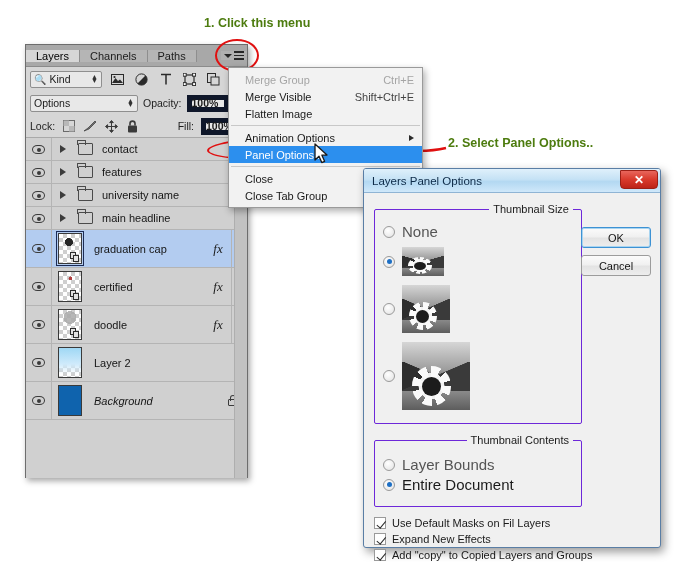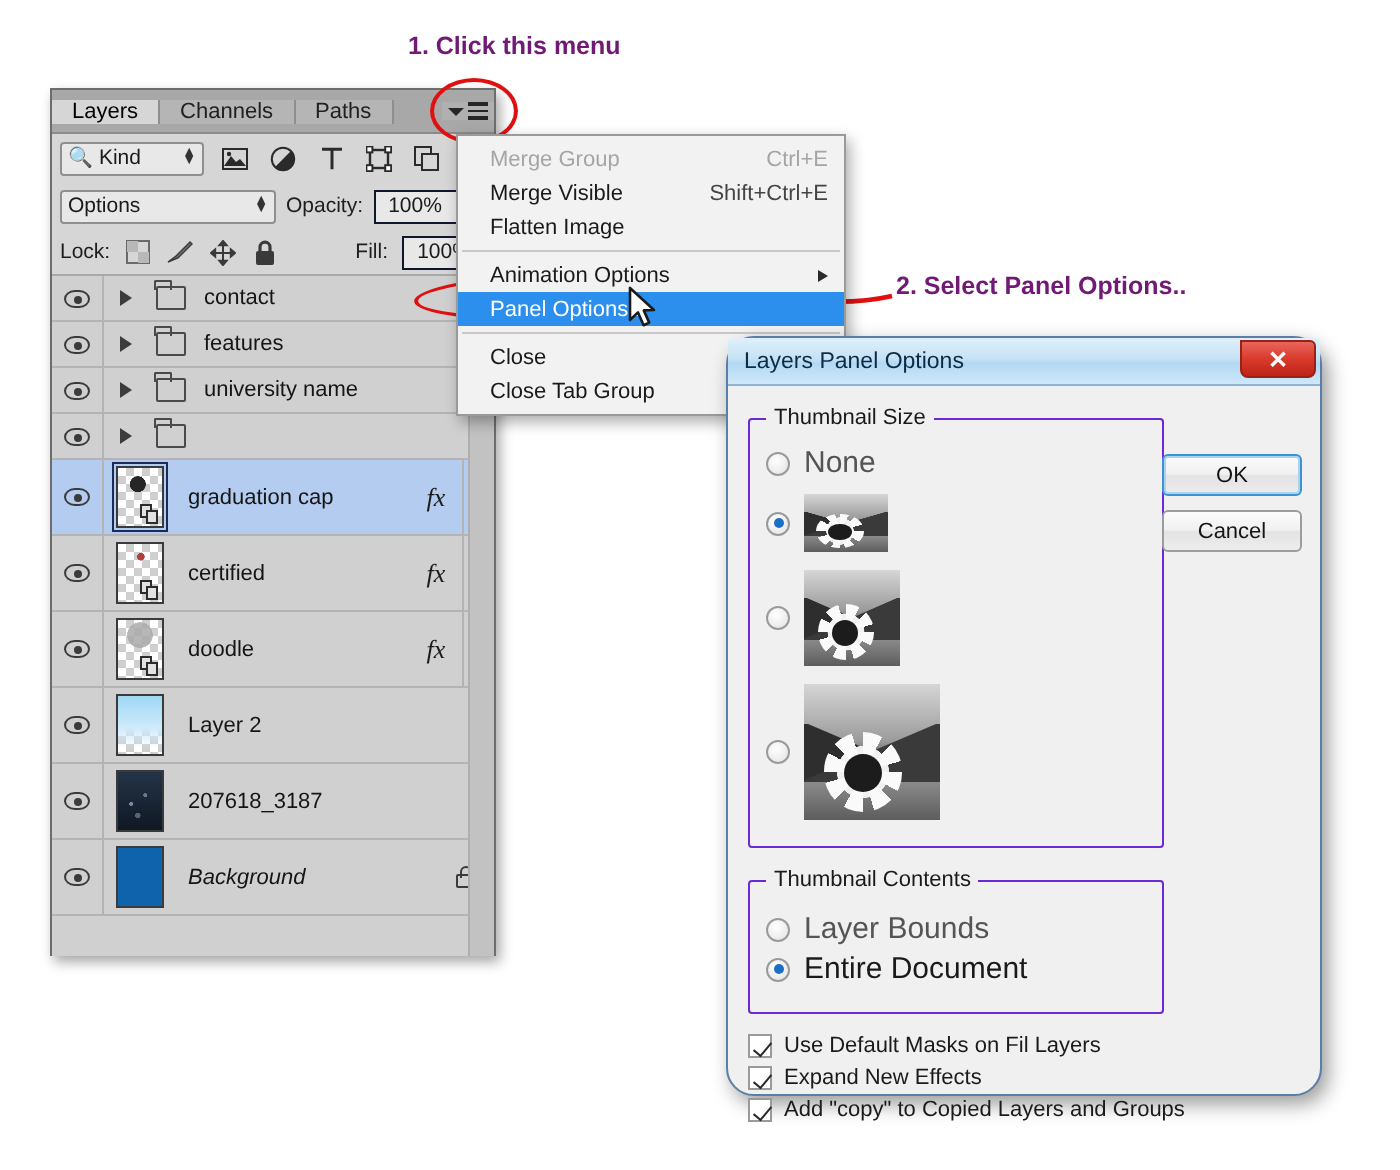--- a/index.html
+++ b/index.html
@@ -14,21 +14,21 @@
   #root {
     position: relative;
     width: 700px;
     height: 585px;
     background: #ffffff;
   }
 
   
   .annot {
     position: absolute;
-    color: #701a75;
+    color: #4d7c0f;
     font-family: "Liberation Sans", sans-serif;
     font-size: 12.5px;
     font-weight: bold;
     white-space: nowrap;
   }
   #annot-1 { left: 204px; top: 16px; }
   #annot-2 { left: 448px; top: 136px; }
 
   .ellipse {
     position: absolute;
@@ -139,24 +139,24 @@
     height: 24px;
     display: flex; align-items: center;
     padding: 0 4px;
     gap: 5px;
   }
   #blend-combo { width: 108px; }
   .small-label { font-size: 10.5px; color: #1e1e1e; }
   .numfield {
     width: 42px; height: 17px;
     background: #e8e8e8;
-    border: 1px solid #0f172a;
+    border: 5px solid #0f172a;
     display: flex; align-items: center;
-    justify-content: center;
     font-size: 10.5px;
+    font-weight: bold;
   }
 
   
   #lock-row {
     height: 23px;
     display: flex; align-items: center;
     padding: 0 4px;
     gap: 7px;
     border-bottom: 1px solid #a9a9a9;
   }
@@ -366,25 +366,26 @@
     pointer-events: none;
   }
 
   
   #dialog {
     position: absolute;
     left: 363px; top: 168px;
     width: 298px; height: 380px;
     background: #f0f0f0;
     border: 1px solid #5a7ea5;
-    border-radius: 14px;
+    border-radius: 3px;
     box-shadow: 3px 4px 10px rgba(0,0,0,0.4);
     z-index: 50;
     font-size: 11px;
     color: #1a1a1a;
+    text-align: right;
   }
   #dialog-titlebar {
     height: 24px;
     background: linear-gradient(to bottom, #dff0fb 0%, #c5e2f5 45%, #b3d8f2 55%, #cfe8fa 100%);
     border-bottom: 1px solid #8fb4d4;
     border-radius: 2px 2px 0 0;
     display: flex; align-items: center;
     padding-left: 8px;
     position: relative;
   }
@@ -683,20 +684,21 @@
       <div class="layer-row">
         <div class="eye-cell">
             <span class="eye"></span>
           </div>
         <div class="disc-cell">
             <span class="arrow-r"></span>
           </div>
         <div class="disc-cell">
             <span class="folder"></span>
           </div>
+        <div class="layer-name">main headline</div>
       </div>
 
       <div class="layer-row tall selected">
         <div class="eye-cell">
             <span class="eye"></span>
           </div>
         <div class="thumb-cell">
           <span class="thumb sel-outline">
             <span class="thumb-img" style="background:radial-gradient(circle at 45% 28%, #262626 0 16%, transparent 17%);"></span>
             <span class="linkbadge">
@@ -757,35 +759,20 @@
             <span class="eye"></span>
           </div>
         <div class="thumb-cell">
           <span class="thumb">
             <span class="thumb-img" style="background:linear-gradient(to bottom,#9fd8f5 0%, #cfeafb 55%, rgba(255,255,255,0) 90%);"></span>
           </span>
         </div>
         <div class="layer-name">Layer 2</div>
       </div>
 
-      <div class="layer-row tall">
-        <div class="eye-cell">
-            <span class="eye"></span>
-          </div>
-        <div class="thumb-cell">
-          <span class="thumb" style="background-image:none;background:#16202e;">
-            <span class="thumb-img" style="background:
-              radial-gradient(circle at 30% 55%, rgba(200,220,255,.55) 0 4%, transparent 5%),
-              radial-gradient(circle at 62% 40%, rgba(200,220,255,.45) 0 4%, transparent 5%),
-              radial-gradient(circle at 45% 75%, rgba(180,200,240,.4) 0 5%, transparent 6%),
-              linear-gradient(to bottom,#243447 0%, #101823 100%);"></span>
-          </span>
-        </div>
-        <div class="layer-name">207618_3187</div>
-      </div>
 
       <div class="layer-row tall">
         <div class="eye-cell">
             <span class="eye"></span>
           </div>
         <div class="thumb-cell">
           <span class="thumb" style="background-image:none;background:#0f63ad;"></span>
         </div>
         <div class="layer-name italic">Background</div>
         <div class="lock-cell">

